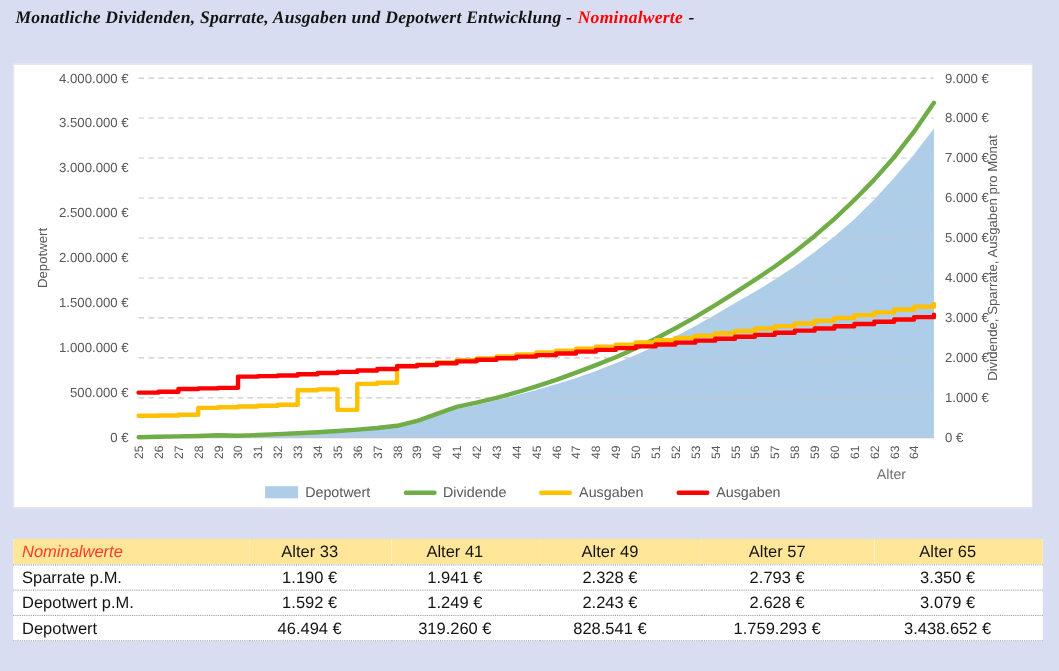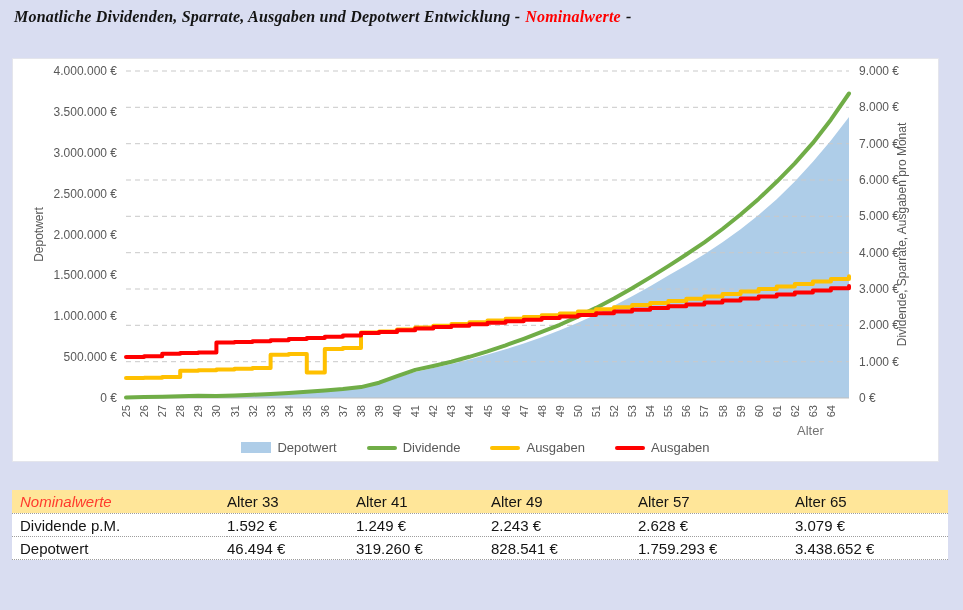--- a/index.html
+++ b/index.html
@@ -30,21 +30,21 @@
   .swatch-line{width:30px;height:4px;border-radius:2px;display:inline-block;}
   .alter-label{
     position:absolute;left:784px;top:364px;font-size:13px;color:#737373;
   }
   table.summary{
     position:absolute;left:12px;top:490px;width:936px;
     border-collapse:collapse;background:#ffffff;
     font-size:15px;color:#141414;table-layout:fixed;
   }
   table.summary th,table.summary td{
-    padding:0 20px 0 0;text-align:left;font-weight:normal;
+    padding:0 20px 0 0;text-align:center;font-weight:normal;
     height:22px;white-space:nowrap;overflow:hidden;
   }
   table.summary thead th{background:#FFE699;height:23px;}
   table.summary th:first-child,table.summary td:first-child{
     text-align:left;padding:0 0 0 8px;
   }
   table.summary thead th:first-child{
     font-style:italic;color:#FF3B2D;
   }
   table.summary tbody td{border-bottom:1px dotted #9D9D9D;}
@@ -170,21 +170,29 @@
         <th>Nominalwerte</th>
         <th>Alter 33</th>
         <th>Alter 41</th>
         <th>Alter 49</th>
         <th>Alter 57</th>
         <th>Alter 65</th>
       </tr>
     </thead>
   <tbody id="table-body">
       <tr>
-        <td>Dividende p.M.</td>
+        <td>Sparrate p.M.</td>
+        <td>1.190 €</td>
+        <td>1.941 €</td>
+        <td>2.328 €</td>
+        <td>2.793 €</td>
+        <td>3.350 €</td>
+      </tr>
+      <tr>
+        <td>Depotwert p.M.</td>
         <td>1.592 €</td>
         <td>1.249 €</td>
         <td>2.243 €</td>
         <td>2.628 €</td>
         <td>3.079 €</td>
       </tr>
       <tr>
         <td>Depotwert</td>
         <td>46.494 €</td>
         <td>319.260 €</td>

